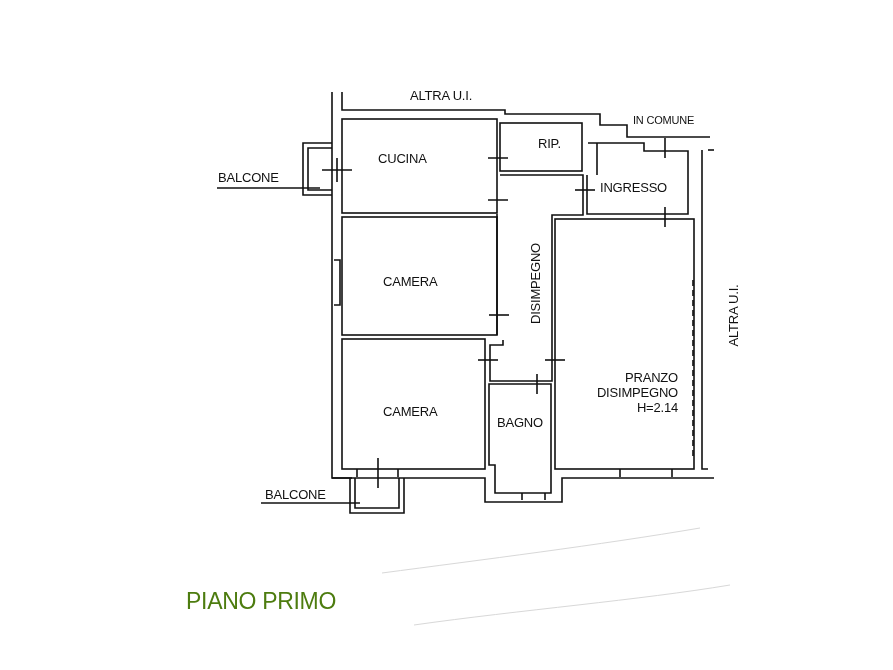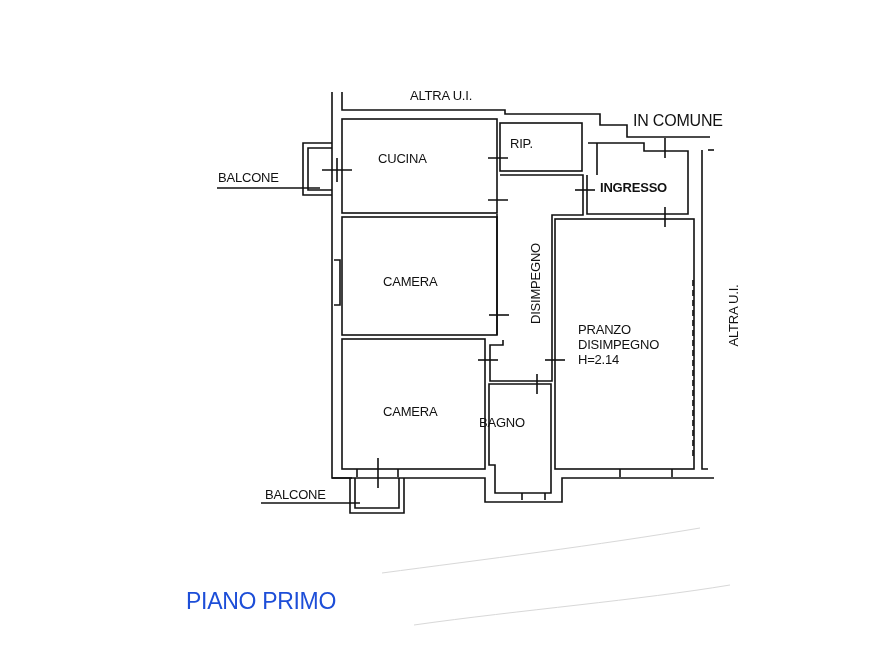--- a/index.html
+++ b/index.html
@@ -1,22 +1,22 @@
 <!DOCTYPE html>
 <html><head>
   <meta charset="utf-8">
   <style>
     html, body { margin: 0; padding: 0; background: #ffffff; }
     body { width: 893px; height: 670px; position: relative; overflow: hidden; font-family: "Liberation Sans", sans-serif; }
     #plan { position: absolute; left: 0; top: 0; width: 893px; height: 670px; }
     .lbl { position: absolute; color: #111; font-family: "Liberation Sans", sans-serif; font-size: 13px; line-height: 15px; white-space: nowrap; letter-spacing: -0.2px; }
-    .small { font-size: 16px; }
-    .center { text-align: left; }
+    .small { font-size: 11px; }
+    .center { text-align: right; margin-top: 48px; }
     .vert { transform: rotate(-90deg); transform-origin: center center; }
-    .title { position: absolute; left: 186px; top: 588px; font-size: 23px; line-height: 26px; color: #1d4ed8; font-family: "Liberation Sans", sans-serif; letter-spacing: -0.3px; }
+    .title { position: absolute; left: 186px; top: 588px; font-size: 23px; line-height: 26px; color: #4d7c0f; font-family: "Liberation Sans", sans-serif; letter-spacing: -0.3px; }
   </style>
 </head>
 <body>
 
 <svg id="plan" viewBox="0 0 893 670" xmlns="http://www.w3.org/2000/svg">
   <g fill="none" stroke="#111" stroke-width="1.6">
 
     <path d="M332 92 L332 478 L352 478"></path>
     <path d="M342 92 L342 110 L505 110 L505 114 L600 114 L600 125 L627 125 L627 137 L710 137"></path>
 
@@ -71,27 +71,27 @@
 
   <g fill="none" stroke="#d8d8d8" stroke-width="1">
     <path d="M382 573 C 480 560, 600 545, 700 528"></path>
     <path d="M414 625 C 520 610, 640 600, 730 585"></path>
   </g>
 </svg>
 
 <div class="lbl" style="left:410px; top:88px;">ALTRA U.I.</div>
 <div class="lbl small" style="left:633px; top:113px;">IN COMUNE</div>
 <div class="lbl" style="left:378px; top:151px;">CUCINA</div>
-<div class="lbl" style="left:510px; top:136px;">RIP.</div>
-<div class="lbl" style="left:600px; top:180px;font-weight:bold;">INGRESSO</div>
+<div class="lbl" style="left:538px; top:136px;">RIP.</div>
+<div class="lbl" style="left:600px; top:180px;">INGRESSO</div>
 <div class="lbl" style="left:218px; top:170px;">BALCONE</div>
 <div class="lbl" style="left:383px; top:274px;">CAMERA</div>
 <div class="lbl vert" style="left:492px; top:276px; width:86px; text-align:center;">DISIMPEGNO</div>
 <div class="lbl center" style="left:578px; top:322px; width:100px;">
   <div>PRANZO</div>
   <div>DISIMPEGNO</div>
   <div>H=2.14</div>
 </div>
 <div class="lbl vert" style="left:700px; top:308px; width:66px; text-align:center;">ALTRA U.I.</div>
 <div class="lbl" style="left:383px; top:404px;">CAMERA</div>
-<div class="lbl" style="left:479px; top:415px;">BAGNO</div>
+<div class="lbl" style="left:497px; top:415px;">BAGNO</div>
 <div class="lbl" style="left:265px; top:487px;">BALCONE</div>
 <div class="title">PIANO PRIMO</div>
 
 </body></html>

